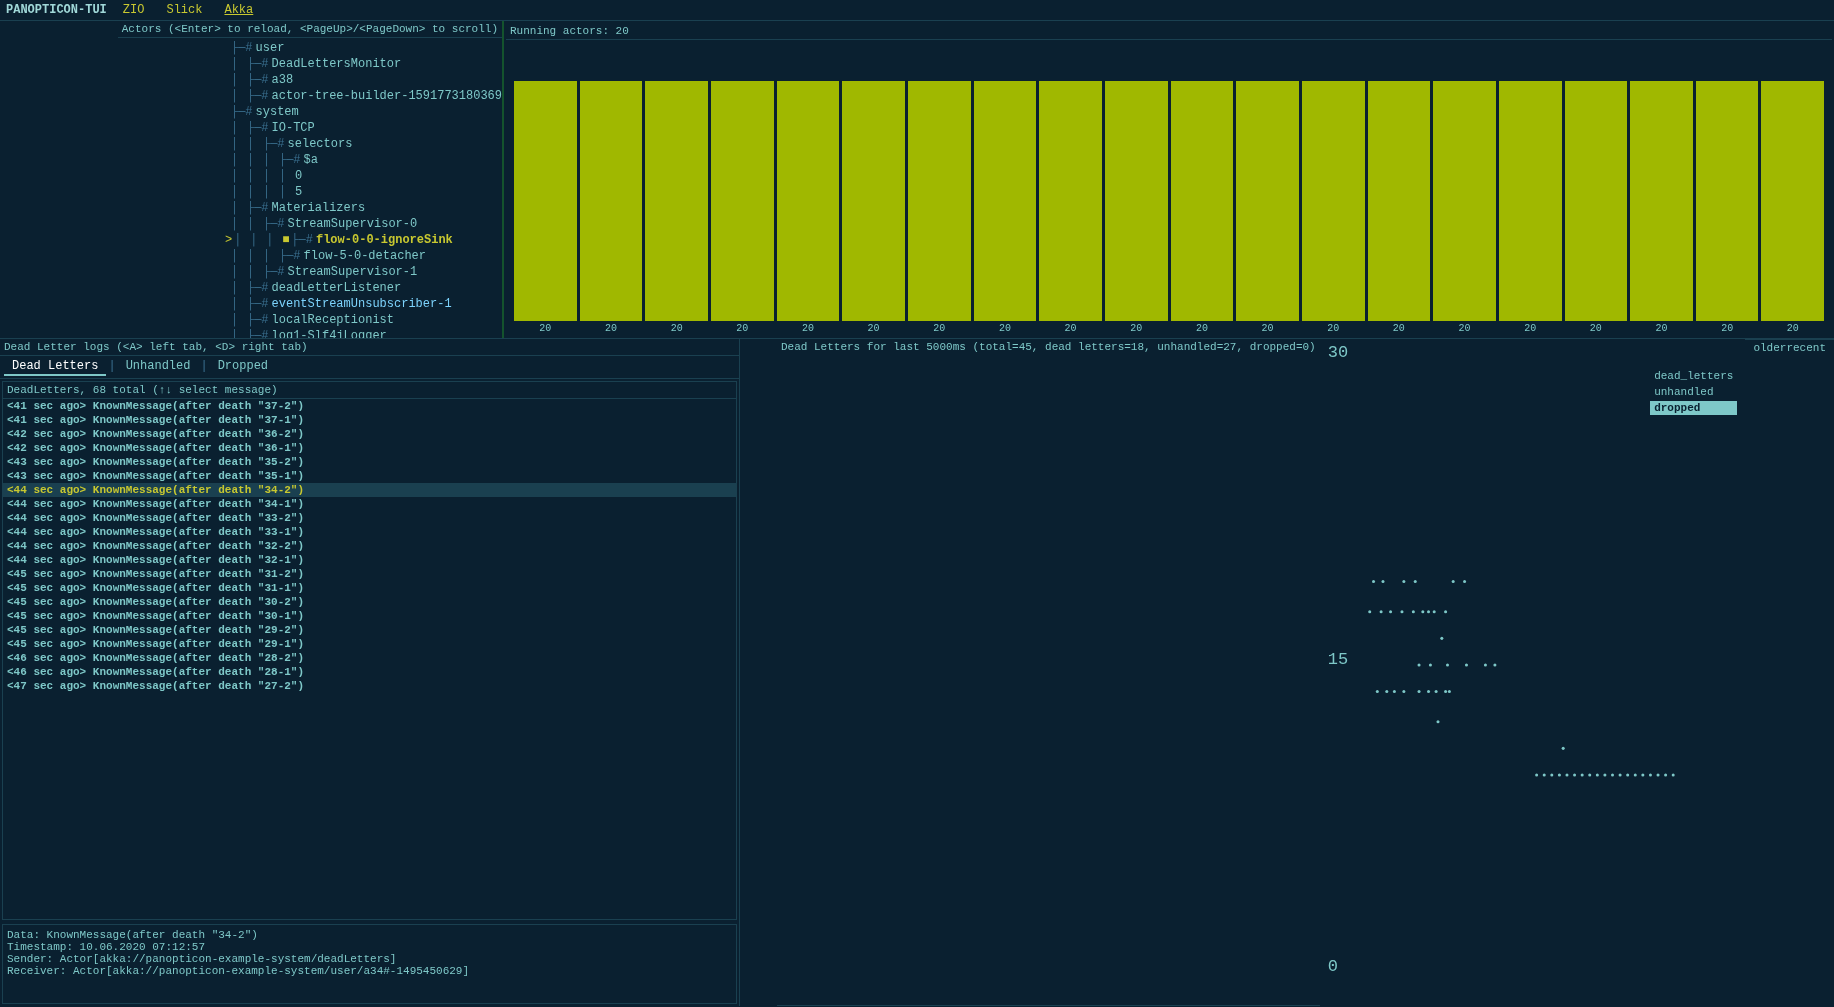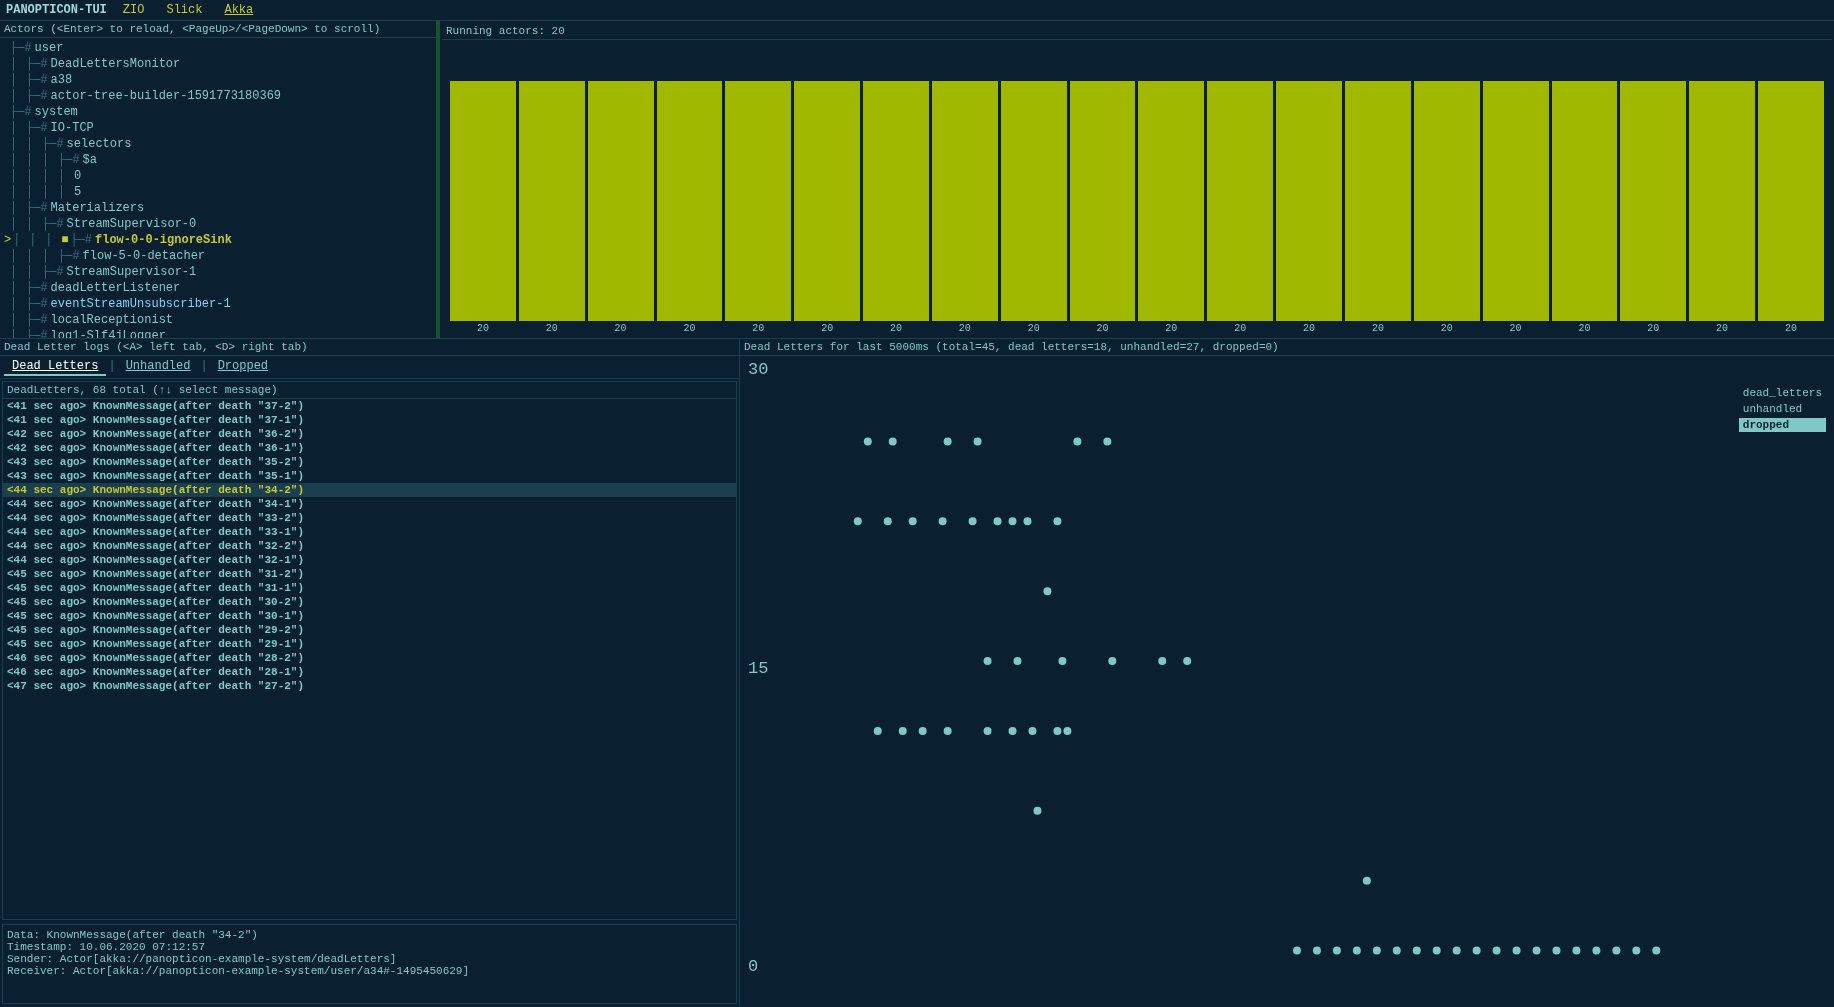--- a/index.html
+++ b/index.html
@@ -46,24 +46,25 @@
     
     #top-section {
       display: flex;
       flex-direction: row;
       height: 318px;
       border-bottom: 1px solid #1a4050;
     }
 
     
     #actors-panel {
-      width: 440px;
-      border-right: 4px solid #14532d;
+      width: 504px;
+      border-right: 2px solid #14532d;
       display: flex;
       flex-direction: column;
+      align-items: flex-end;
     }
     #actors-header {
       color: #7ec8c8;
       padding: 2px 4px;
       border-bottom: 1px solid #1a4050;
       font-size: 11px;
     }
     #actors-tree {
       flex: 1;
       overflow: hidden;
@@ -140,21 +141,20 @@
     #log-tabs {
       display: flex;
       gap: 0;
       padding: 2px 4px;
       border-bottom: 1px solid #1a4050;
     }
     .log-tab {
       padding: 1px 8px;
       color: #7ec8c8;
       cursor: pointer;
-      text-decoration: underline;
     }
     .log-tab.active {
       color: #ffffff;
       border-bottom: 2px solid #7ec8c8;
     }
     .log-tab-separator {
       color: #3a7090;
       padding: 1px 2px;
     }
 
@@ -210,21 +210,22 @@
       color: #7ec8c8;
     }
     #footer .email {
       color: #4090e0;
     }
 
     
     #right-panel {
       flex: 1;
       display: flex;
-      flex-direction: column;
+      flex-direction: row;
+      margin-left: 37px;
     }
     #dl-chart-header {
       padding: 2px 4px;
       font-size: 11px;
       color: #7ec8c8;
       border-bottom: 1px solid #1a4050;
     }
     #dl-chart-area {
       flex: 1;
       position: relative;
@@ -590,16 +591,20 @@
             <circle cx="870" cy="560" r="4" fill="#7ec8c8"></circle>
             <circle cx="890" cy="560" r="4" fill="#7ec8c8"></circle>
             <circle cx="910" cy="560" r="4" fill="#7ec8c8"></circle>
           </svg>
         <div id="dl-legend">
           <span class="legend-item dead-letters">dead_letters</span>
           <span class="legend-item unhandled">unhandled</span>
           <span class="legend-item dropped">dropped</span>
         </div>
       </div>
+      <div id="dl-bottom">
+        <span class="time-label">older</span>
+        <span class="time-label">recent</span>
+      </div>
     </div>
 
   </div>
 </div>
 
 </body></html>

